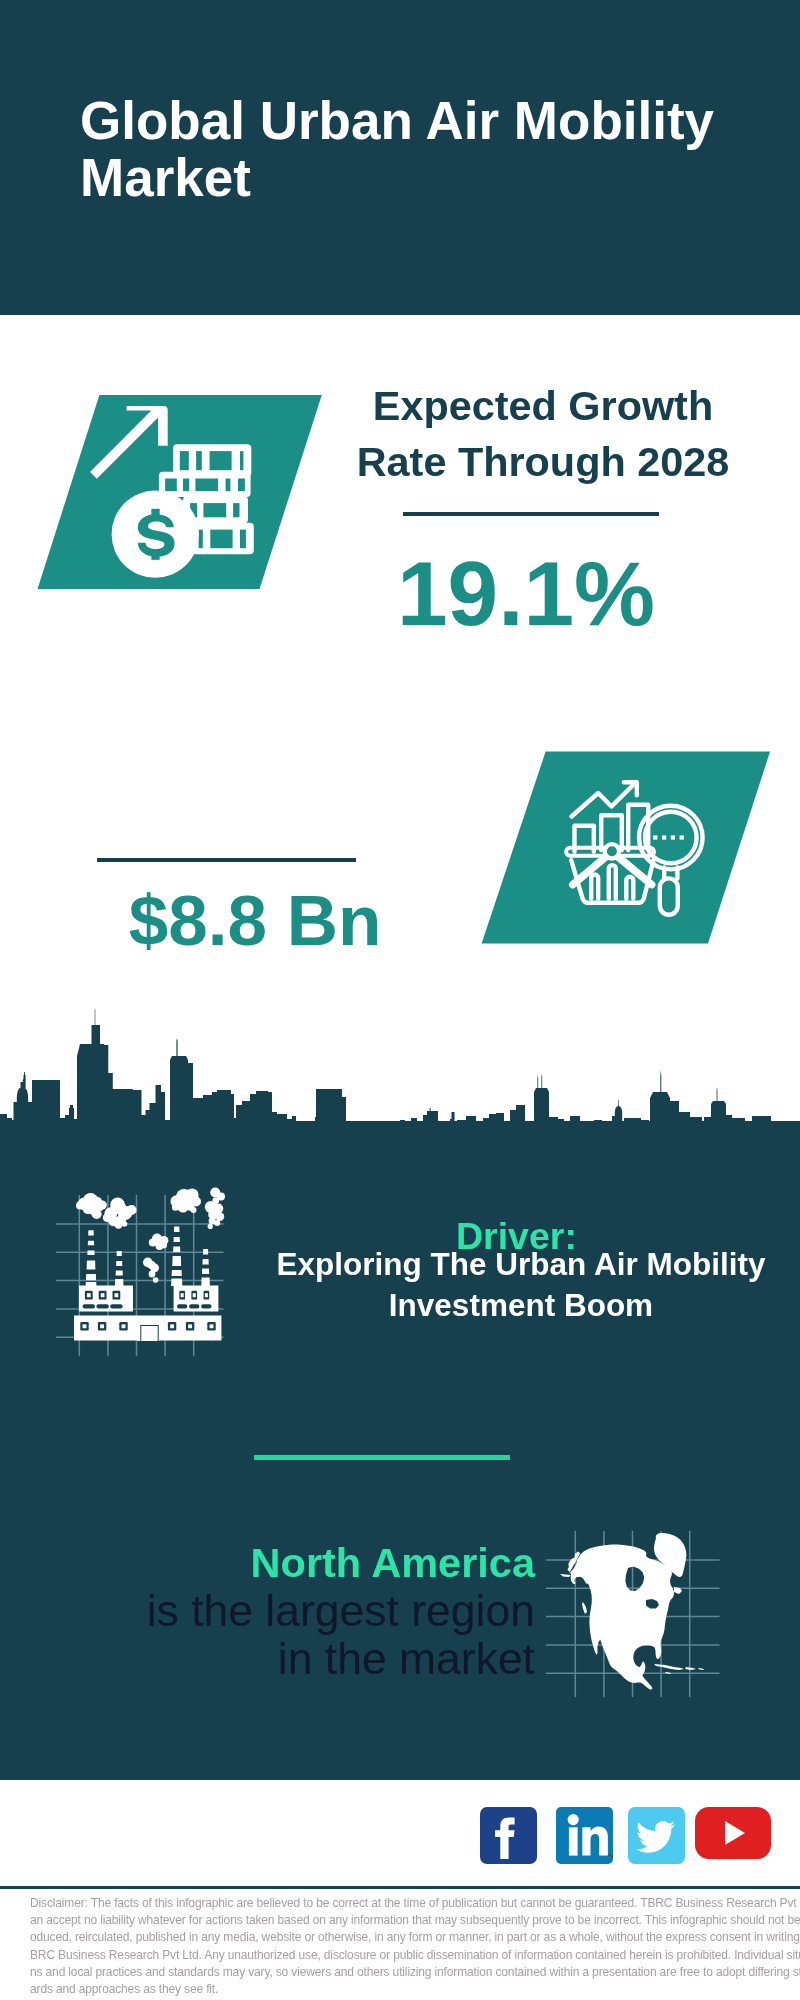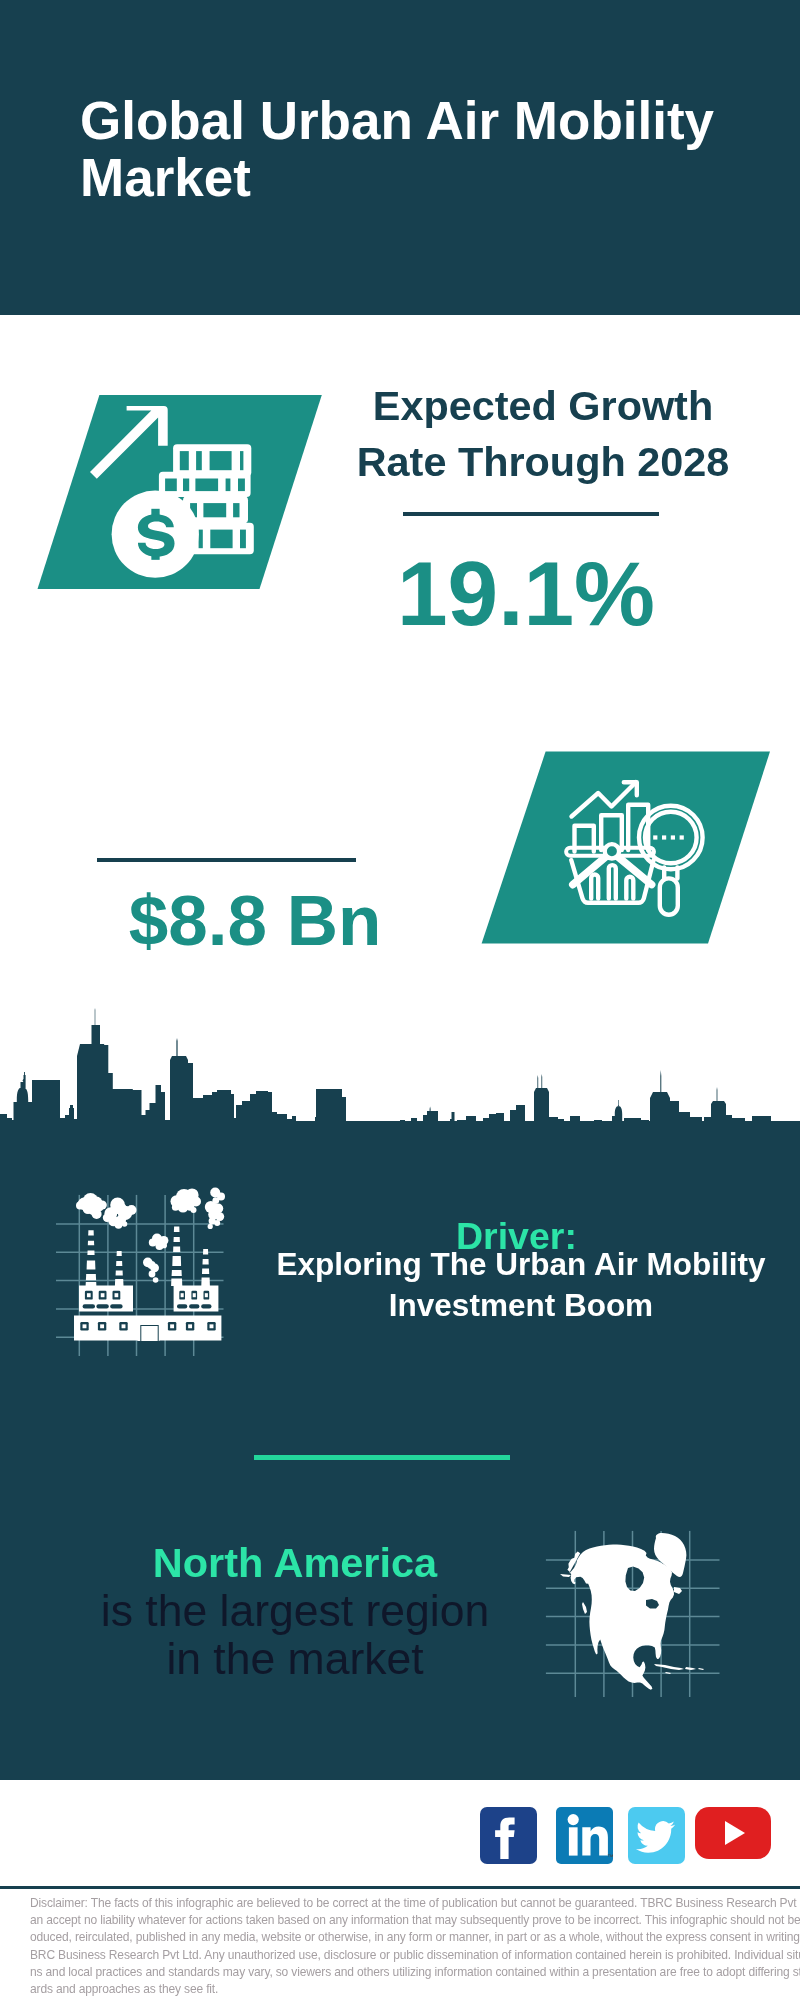--- a/index.html
+++ b/index.html
@@ -36,21 +36,21 @@
   .darkfill{position:absolute;left:0;top:113px;width:800px;height:662px;background:#17404f;}
 
   .drv-icon{position:absolute;left:56px;top:1176px;}
   .drv-head{position:absolute;left:456px;top:1185px;width:120px;text-align:center;
     color:#2ce4a7;font-weight:bold;font-size:37.5px;line-height:38px;margin-top:32px;}
   .drv-body{position:absolute;left:276px;top:1244px;width:490px;text-align:center;
     color:#ffffff;font-weight:bold;font-size:31.5px;line-height:41px;}
 
   .mid-rule{position:absolute;left:254px;top:1455px;width:256px;height:5px;background:#23d69b;}
 
-  .reg-text{position:absolute;left:55px;top:1539px;width:480px;text-align:center;}
+  .reg-text{position:absolute;left:55px;top:1539px;width:480px;text-align:right;}
   .reg-name{color:#2ce4a7;font-weight:bold;font-size:41.5px;line-height:48px;}
   .reg-rest{color:#0f172a;font-weight:normal;font-size:44.5px;line-height:48px;}
   .map-icon{position:absolute;left:544px;top:1512px;}
 
   
   .foot{position:absolute;left:0;top:1780px;width:800px;height:106px;background:#fff;}
   .foot-txt{position:absolute;left:35px;top:34px;color:#2e8c6f;font-size:16.2px;line-height:19.5px;}
   .socials{position:absolute;left:480px;top:1807px;}
   .socials svg{position:absolute;top:0;display:block;}
   .sv-fb{left:0;}

